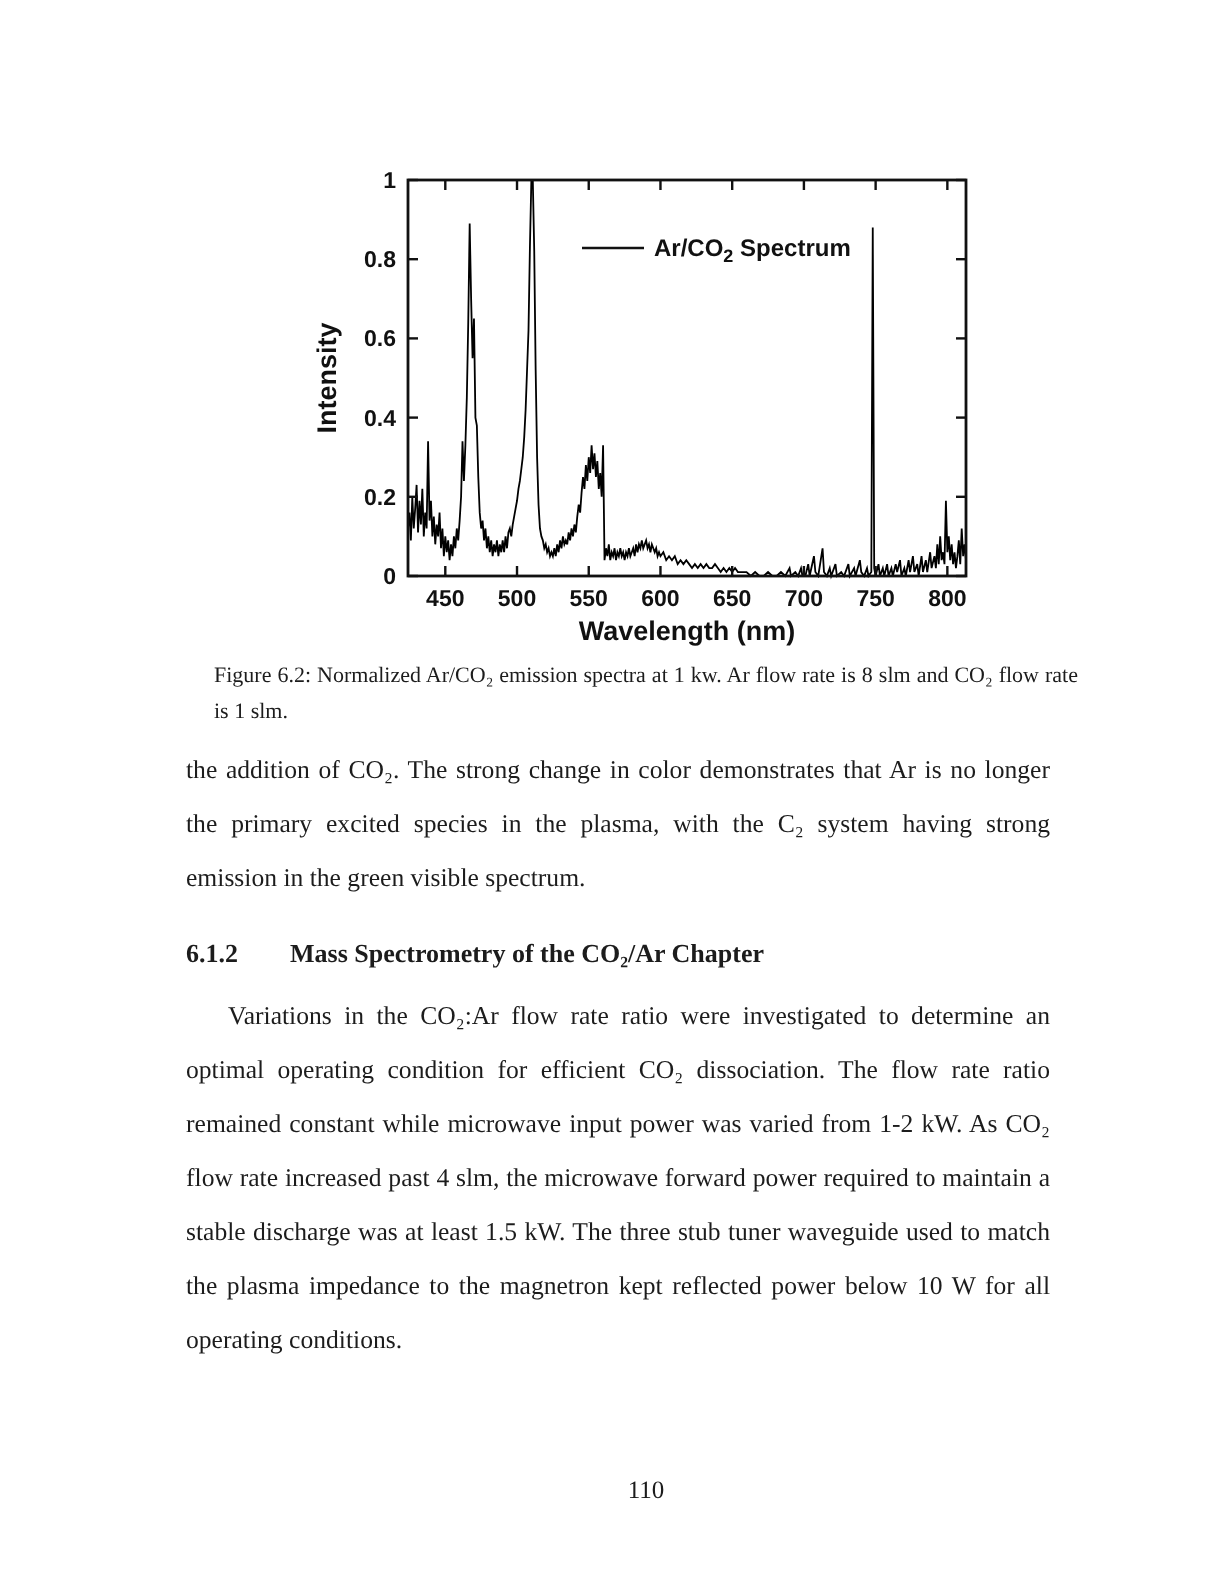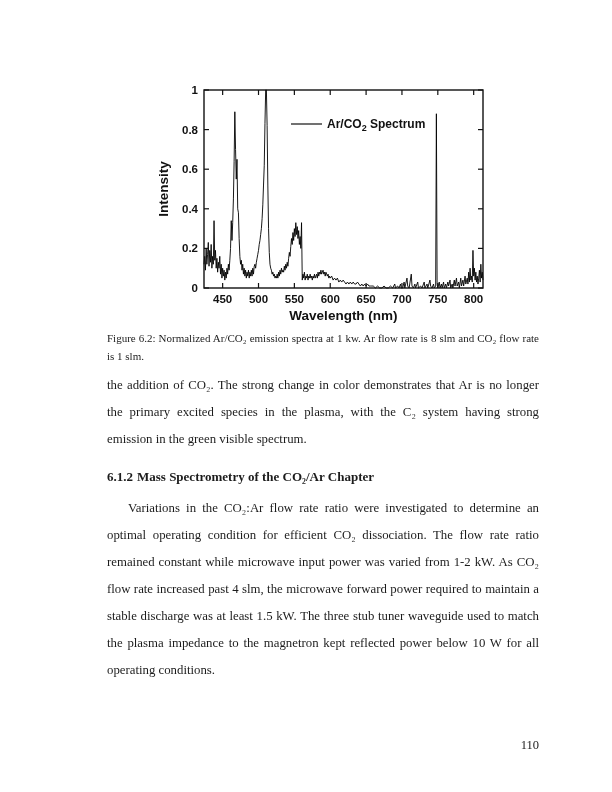--- a/index.html
+++ b/index.html
@@ -7,33 +7,33 @@
     position:relative;width:612px;height:792px;background:#ffffff;
     font-family:"Liberation Serif",serif;color:#1c1c1c;overflow:hidden;
   }
   .figure{position:absolute;left:146px;top:80px;width:352px;height:244px;margin:0;}
   .chart-svg{display:block;}
   .caption{
     position:absolute;left:107px;top:329px;width:432px;
     font-size:11px;line-height:18px;text-align:justify;
   }
   .body-text{
-    position:absolute;left:107px;top:372px;width:432px;
+    position:absolute;left:93px;top:372px;width:432px;
     font-size:12.8px;line-height:27px;text-align:justify;font-family:Liberation Serif, serif;
   }
   .body-text p{margin:0;}
   .body-text p.indent{text-indent:21px;}
   .section-heading{
     margin:15px 0 9px 0;font-size:13px;line-height:18px;
     font-weight:bold;text-align:left;
   }
-  .section-heading .sec-num{margin-right:4px;}
+  .section-heading .sec-num{margin-right:26px;}
   .page-number{
     position:absolute;left:107px;top:738px;width:432px;
-    font-size:12.5px;text-align:right;
+    font-size:12.5px;text-align:center;
   }
 </style>
 </head>
 <body>
 
 <div class="page">
 
   <figure class="figure">
     <svg class="chart-svg" width="352" height="244" viewBox="0 0 352 244">
         <polyline points="58.00,184.24 58.72,176.32 59.43,190.18 60.15,168.40 60.87,184.24 61.59,174.34 62.30,162.46 63.02,186.22 63.74,170.38 64.46,182.26 65.17,164.44 65.89,188.20 66.61,176.32 67.32,184.24 68.04,140.68 68.76,180.28 69.48,170.38 70.19,188.20 70.91,178.30 71.63,192.16 72.34,182.26 73.06,188.20 73.78,176.32 74.50,194.14 75.21,184.24 75.93,198.10 76.65,188.20 77.37,196.12 78.08,190.18 78.80,200.08 79.52,192.16 80.23,198.10 80.95,188.20 81.67,194.14 82.39,184.24 83.10,190.18 83.82,180.28 84.54,168.40 85.25,140.68 85.97,160.48 86.69,142.66 87.41,118.90 88.12,81.28 88.84,31.78 89.56,69.40 90.28,99.10 90.99,79.30 91.71,128.80 92.43,132.76 93.14,158.50 93.86,176.32 94.58,184.24 95.30,180.28 96.01,190.18 96.73,184.24 97.45,194.14 98.16,188.20 98.88,196.12 99.60,190.18 100.32,198.10 101.03,192.16 101.75,196.12 102.47,190.18 103.19,198.10 103.90,192.16 104.62,196.12 105.34,190.18 106.05,196.12 106.77,188.20 107.49,194.14 108.21,186.22 108.92,184.24 109.64,188.20 110.36,182.26 111.07,178.30 111.79,174.34 112.51,170.38 113.23,164.44 113.94,160.48 114.66,154.54 115.38,148.60 116.10,138.70 116.81,124.84 117.53,105.04 118.25,85.24 118.96,43.66 119.68,10.00 120.40,10.00 121.12,45.64 121.83,105.04 122.55,148.60 123.27,172.36 123.98,184.24 124.70,188.20 125.42,190.18 126.14,194.14 126.85,192.16 127.57,196.12 128.29,194.14 129.01,198.10 129.72,196.12 130.44,198.10 131.16,194.14 131.87,198.10 132.59,192.16 133.31,196.12 134.03,190.18 134.74,194.14 135.46,188.20 136.18,192.16 136.89,190.18 137.61,192.16 138.33,186.22 139.05,190.18 139.76,184.24 140.48,188.20 141.20,182.26 141.92,186.22 142.63,178.30 143.35,172.36 144.07,176.32 144.78,166.42 145.50,158.50 146.22,164.44 146.94,152.56 147.65,160.48 148.37,148.60 149.09,156.52 149.80,142.66 150.52,154.54 151.24,146.62 151.96,158.50 152.67,150.58 153.39,164.44 154.11,156.52 154.83,168.40 155.54,142.66 156.26,200.08 156.98,194.14 157.69,198.10 158.41,192.16 159.13,200.08 159.85,196.12 160.56,198.10 161.28,194.14 162.00,200.08 162.71,196.12 163.43,198.10 164.15,194.14 164.87,198.10 165.58,196.12 166.30,200.08 167.02,196.12 167.74,198.10 168.45,194.14 169.17,198.10 169.89,196.12 170.60,194.14 171.32,198.10 172.04,192.16 172.76,196.12 173.47,192.16 174.19,194.14 174.91,190.18 175.62,194.14 176.34,192.16 177.06,190.18 177.78,194.14 178.49,192.16 179.21,196.12 179.93,192.16 180.65,194.14 181.36,196.12 182.08,194.14 182.80,198.10 183.51,196.12 184.23,198.10 185.67,196.12 187.10,200.08 188.53,198.10 189.97,200.08 191.40,198.10 192.84,202.06 194.27,200.08 195.71,202.06 197.14,200.08 198.58,202.06 200.01,204.04 201.44,202.06 202.88,204.04 204.31,202.06 205.75,204.04 207.18,202.06 208.62,204.04 210.05,204.04 211.49,202.06 212.92,204.04 214.35,206.02 215.79,204.04 217.22,206.02 218.66,204.04 220.09,206.02 221.53,204.04 222.96,206.02 224.40,206.02 225.83,206.02 227.26,206.02 229.42,208.00 231.57,206.02 233.72,208.00 235.87,208.00 238.02,206.02 240.17,208.00 242.33,208.00 244.48,206.02 246.63,208.00 248.78,204.04 249.50,208.00 251.65,206.02 253.08,208.00 254.52,204.04 255.24,208.00 256.67,208.00 258.11,202.06 258.82,208.00 260.97,198.10 261.69,206.02 263.13,208.00 265.28,194.14 265.99,206.02 267.43,208.00 268.86,204.04 269.58,208.00 271.73,202.06 272.45,208.00 274.60,206.02 276.04,208.00 278.19,202.06 278.90,208.00 281.06,204.04 281.77,208.00 283.93,200.08 284.64,206.02 286.08,208.00 287.51,204.04 288.23,208.00 289.66,206.02 290.38,33.76 291.10,204.04 291.81,208.00 293.25,202.06 293.97,208.00 295.40,204.04 296.12,208.00 297.55,202.06 298.27,208.00 299.70,204.04 300.42,208.00 301.86,202.06 302.57,206.02 304.01,200.08 304.72,208.00 306.16,204.04 306.88,208.00 308.31,200.08 309.03,206.02 310.46,198.10 311.18,206.02 312.61,202.06 313.33,208.00 314.77,198.10 315.48,206.02 316.92,200.08 317.63,206.02 319.07,196.12 319.79,204.04 321.22,198.10 321.94,204.04 322.66,192.16 323.37,202.06 324.09,188.20 324.81,200.08 325.52,196.12 326.24,202.06 326.96,170.38 327.68,196.12 328.39,188.20 329.11,200.08 329.83,192.16 330.54,202.06 331.26,196.12 331.98,204.04 332.70,198.10 333.41,190.18 334.13,202.06 334.85,184.24 335.57,198.10 336.28,192.16 337.00,200.08" fill="none" stroke="#000000" stroke-width="0.9"></polyline>

